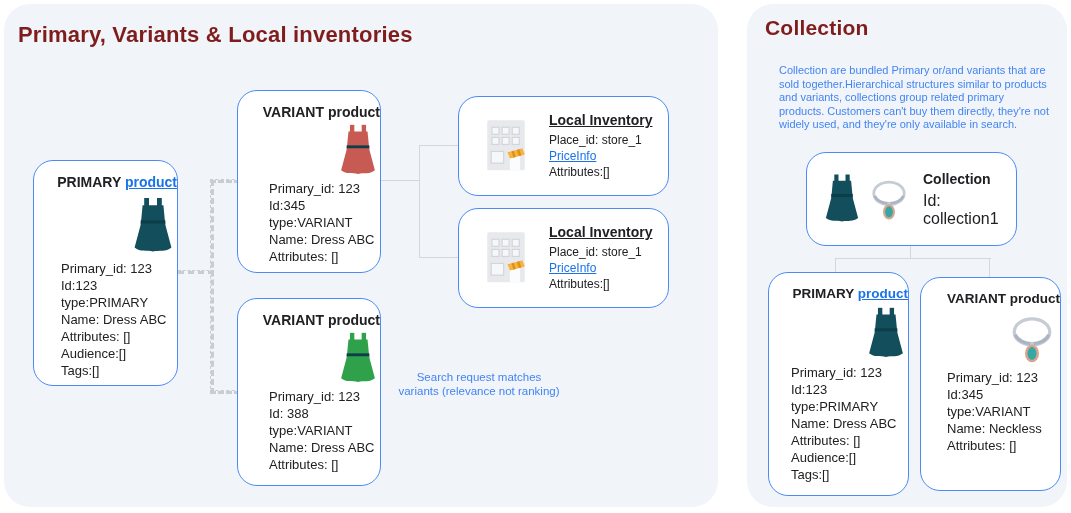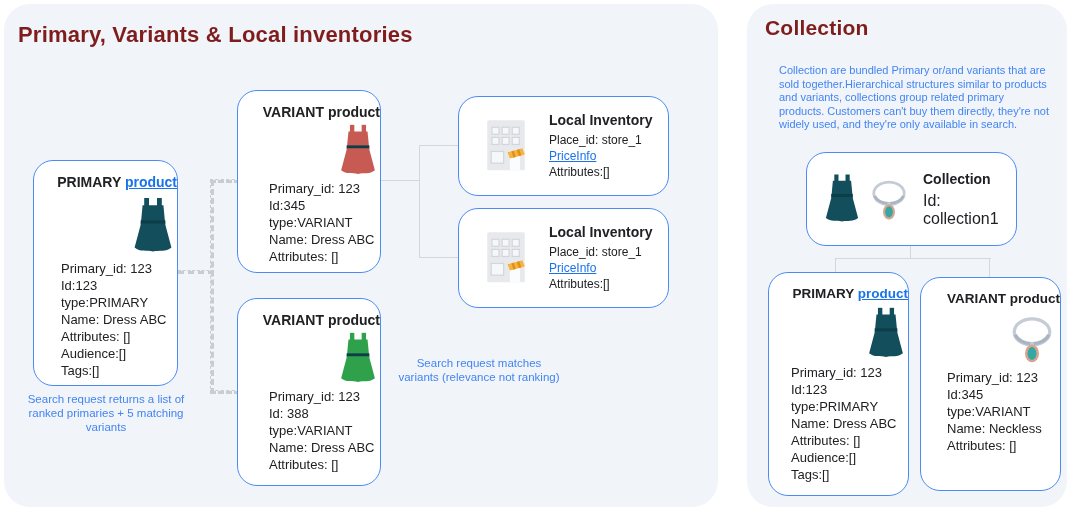--- a/index.html
+++ b/index.html
@@ -5,32 +5,32 @@
   html,body{margin:0;padding:0;background:#ffffff;}
   body{font-family:"Liberation Sans", sans-serif;color:#202124;}
   .canvas{position:relative;width:1071px;height:513px;background:#ffffff;overflow:hidden;}
   .panel{position:absolute;background:#f1f4f9;border-radius:26px;}
   .panel-left{left:4px;top:4px;width:714px;height:503px;}
   .panel-right{left:747px;top:4px;width:320px;height:503px;}
   .panel-title{position:absolute;font-weight:bold;color:#7f1d1d;letter-spacing:.2px;}
   .title-left{left:18px;top:22px;font-size:22px;}
   .title-right{left:765px;top:16px;font-size:21px;}
   .note{position:absolute;color:#4285f4;font-size:11.5px;line-height:14px;}
-  .note.center{text-align:center;}
+  .note.center{text-align:center;margin-top:14px;}
   .desc{position:absolute;left:779px;top:64px;width:273px;color:#4285f4;font-size:11px;line-height:13.5px;}
   .card{position:absolute;background:#ffffff;border:1.5px solid #4c8bf5;border-radius:20px;box-sizing:border-box;}
   .product-card{display:flex;flex-direction:column;align-items:flex-end;padding-top:13px;}
   .card-title{font-size:14px;font-weight:bold;white-space:nowrap;}
   .card-title .link{color:#1a73e8;text-decoration:underline;font-weight:bold;cursor:pointer;}
   .icon-wrap{margin:7px 0 5px;display:flex;align-items:center;justify-content:center;}
   .fields{align-self:stretch;font-size:13px;line-height:17px;}
   .fields div{white-space:nowrap;}
   .inv-card{display:flex;align-items:center;padding-left:22px;}
   .inv-text{margin-left:18px;}
-  .inv-title{font-size:14px;font-weight:bold;margin-bottom:4px;}
+  .inv-title{font-size:14px;font-weight:bold;margin-bottom:4px;text-decoration:underline;}
   .inv-line{font-size:12px;line-height:16px;}
   .inv-link{color:#1a73e8;text-decoration:underline;cursor:pointer;}
   .col-card{display:flex;align-items:center;padding-left:14px;}
   .col-icons{display:flex;align-items:center;}
   .col-text{margin-left:10px;}
   .col-title{font-size:14px;font-weight:bold;margin-bottom:5px;}
   .col-id{font-size:16px;}
   .hline{position:absolute;height:0;border-top:1.5px solid #d4d7db;}
   .vline{position:absolute;width:0;border-left:1.5px solid #d4d7db;}
   .dash{border-color:#c9ccd2;border-style:dashed;border-top-width:1.5px;border-left-width:1.5px;}
@@ -77,21 +77,20 @@
 </svg>
 
 <div class="canvas">
 
   <div class="panel panel-left"></div>
   <div class="panel panel-right"></div>
 
   <div class="panel-title title-left">Primary, Variants &amp; Local inventories</div>
   <div class="panel-title title-right">Collection</div>
 
-  <div class="note center" style="left:16px;top:392px;width:180px;">Search request returns a list of ranked primaries + 5 matching variants</div>
   <div class="note center" style="left:396px;top:356px;width:166px;">Search request matches variants (relevance not ranking)</div>
   <div class="desc">Collection are bundled Primary or/and variants that are sold together.Hierarchical structures similar to products and variants, collections group related primary products. Customers can't buy them directly, they're not widely used, and they're only available in search.</div>
 
   <div class="hline dash" style="left:178px;top:270px;width:33px;"></div>
   <div class="vline dash" style="left:210px;top:180px;height:211px;"></div>
   <div class="hline dash" style="left:210px;top:179px;width:27px;"></div>
   <div class="hline dash" style="left:210px;top:390px;width:27px;"></div>
   <div class="hline" style="left:381px;top:180px;width:39px;"></div>
   <div class="vline" style="left:419px;top:146px;height:112px;"></div>
   <div class="hline" style="left:419px;top:145px;width:39px;"></div>

